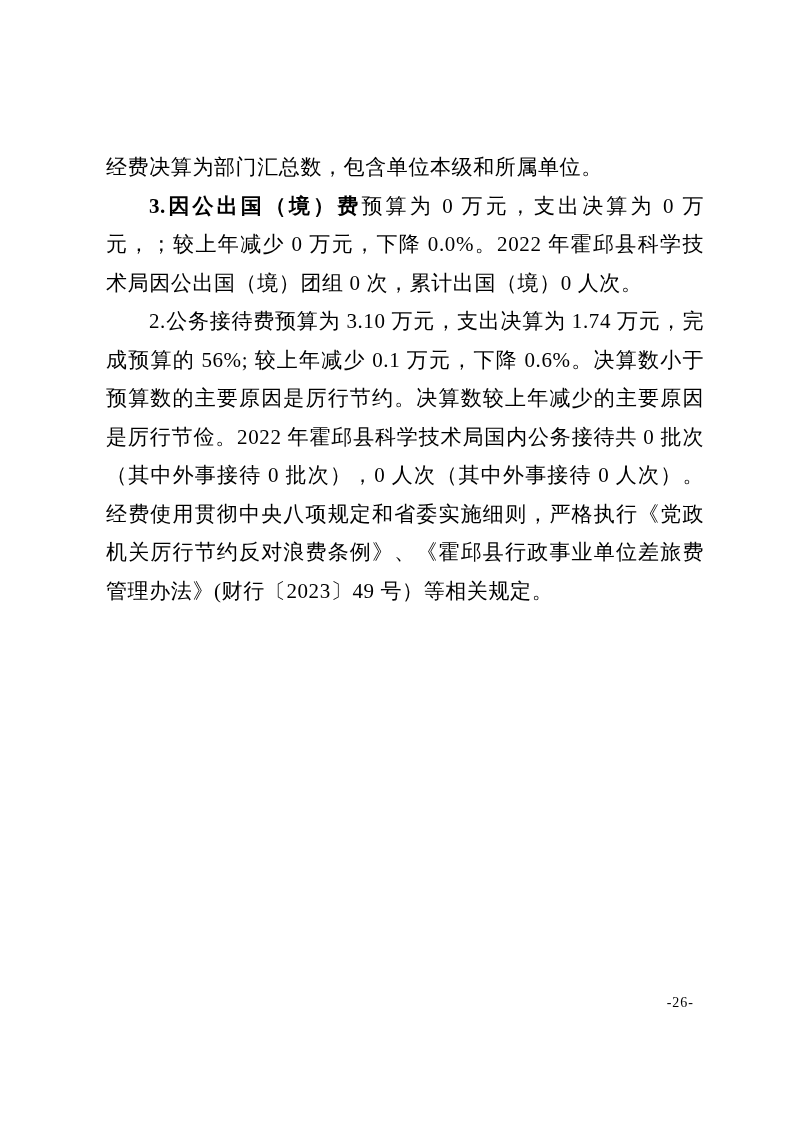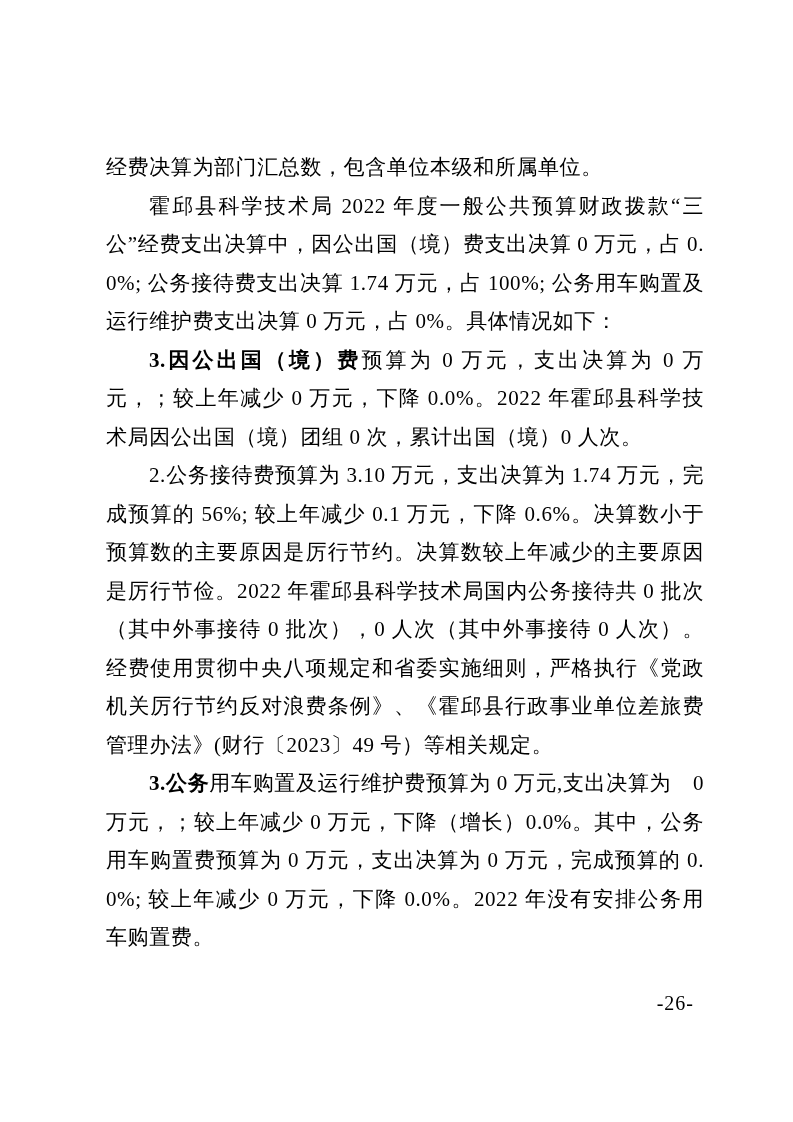--- a/index.html
+++ b/index.html
@@ -41,30 +41,28 @@
   .para.indent {
     text-indent: 43px;
   }
   .bold {
     font-weight: bold;
   }
   .page-number {
     position: absolute;
     top: 992px;
     right: 99px;
-    font-size: 20px;
+    font-size: 14px;
     letter-spacing: 1px;
     line-height: 22px;
   }
 </style>
 </head>
 <body>
 
 <div class="page">
   <div class="doc-body">
       <p class="para"><span>经费决算为部门汇总数，包含单位本级和所属单位。</span></p>
-      <p class="para indent"><span>霍邱县科学技术局 2022 年度一般公共预算财政拨款“三公”经费支出决算中，因公出国（境）费支出决算 0 万元，占 0.0%; 公务接待费支出决算 1.74 万元，占 100%; 公务用车购置及运行维护费支出决算 0 万元，占 0%。具体情况如下：</span></p>
       <p class="para indent"><span class="bold">3.因公出国（境）费</span><span>预算为 0 万元，支出决算为 0 万元，；较上年减少 0 万元，下降 0.0%。2022 年霍邱县科学技术局因公出国（境）团组 0 次，累计出国（境）0 人次。</span></p>
       <p class="para indent"><span>2.公务接待费预算为 3.10 万元，支出决算为 1.74 万元，完成预算的 56%; 较上年减少 0.1 万元，下降 0.6%。决算数小于预算数的主要原因是厉行节约。决算数较上年减少的主要原因是厉行节俭。2022 年霍邱县科学技术局国内公务接待共 0 批次（其中外事接待 0 批次），0 人次（其中外事接待 0 人次）。经费使用贯彻中央八项规定和省委实施细则，严格执行《党政机关厉行节约反对浪费条例》、《霍邱县行政事业单位差旅费管理办法》(财行〔2023〕49 号）等相关规定。</span></p>
-      <p class="para indent"><span class="bold">3.公务</span><span>用车购置及运行维护费预算为 0 万元,支出决算为　0 万元，；较上年减少 0 万元，下降（增长）0.0%。其中，公务用车购置费预算为 0 万元，支出决算为 0 万元，完成预算的 0.0%; 较上年减少 0 万元，下降 0.0%。2022 年没有安排公务用车购置费。</span></p>
     </div>
   <div class="page-number">-26-</div>
 </div>
 
 </body></html>

